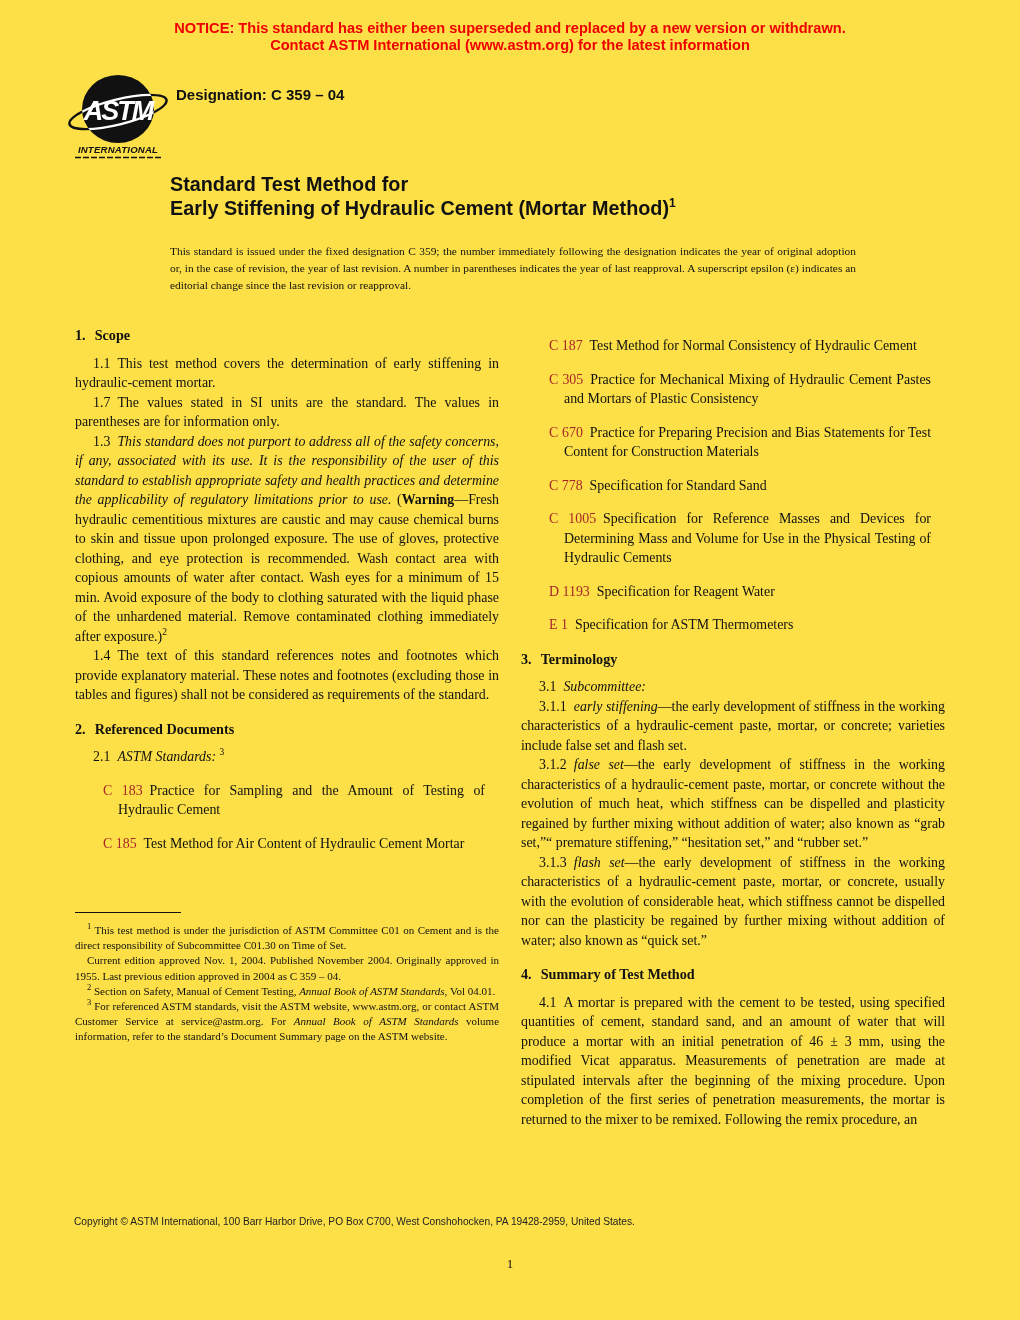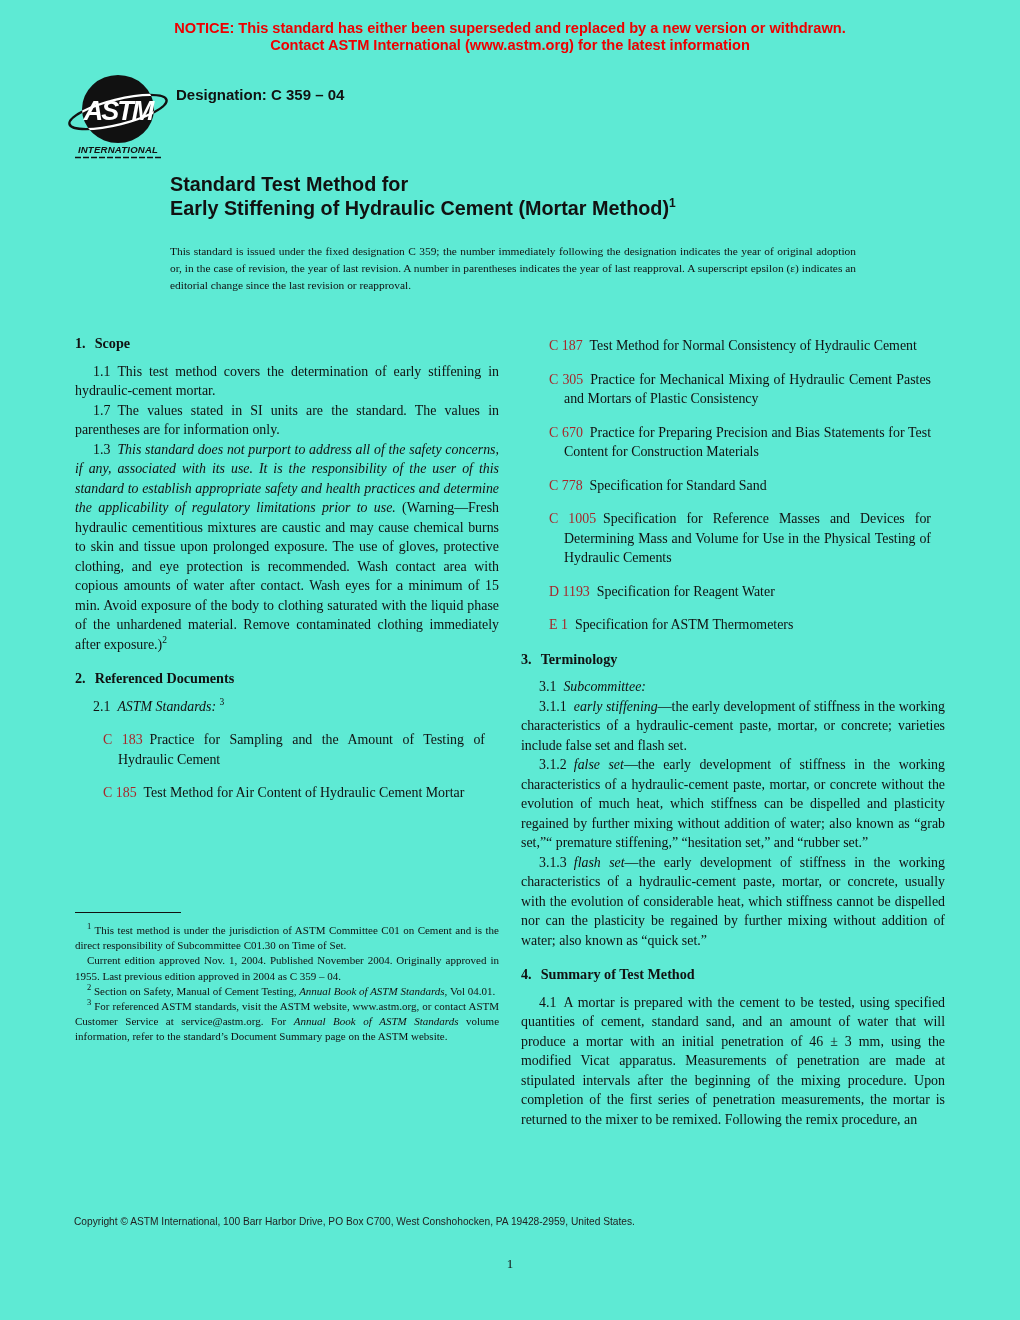--- a/index.html
+++ b/index.html
@@ -1,20 +1,20 @@
 <!DOCTYPE html>
 <html lang="en"><head>
 <meta charset="utf-8">
 <style>
   html, body { margin: 0; padding: 0; background: #ffffff; }
   .page {
     position: relative;
     width: 1020px;
     height: 1320px;
-    background: #5eead4;
+    background: #fde047;
     font-family: "Liberation Serif", serif;
     color: #111;
     overflow: hidden;
   }
   
   .notice {
     position: absolute;
     top: 20px; left: 0; right: 0;
     text-align: center;
     font-family: "Liberation Sans", sans-serif;
@@ -50,21 +50,21 @@
     font-size: 13.9px; line-height: 19.5px;
     text-align: justify;
     hyphens: auto;
   }
   .col-left  { left: 75px; }
   .col-right { left: 521px; }
   .sechead {
     font-weight: bold; font-size: 14.2px;
     margin: 15px 0 8px 0; text-align: left; text-indent: 0;
   }
-  .sechead:first-child { margin-top: 12px; }
+  .sechead:first-child { margin-top: 4px; }
   .hnum { padding-right: 9px; }
   .para { margin: 0; text-indent: 18px; }
   .pnum { padding-right: 7px; }
   .ref  { margin: 14px; padding-left: 29px; text-indent: -15px; }
   .code { color: #a8262a; padding-right: 7px; }
   sup { font-size: 9.5px; line-height: 0; vertical-align: super; }
   
   .footnotes {
     position: absolute; left: 75px; top: 912px; width: 424px;
     font-size: 11px; line-height: 15.2px; text-align: justify;
@@ -76,21 +76,21 @@
   .copyright {
     position: absolute; left: 74px; top: 1216px;
     font-family: "Liberation Sans", sans-serif;
     font-size: 10.2px; color: #222;
   }
   .pagenum {
     position: absolute; top: 1256px; left: 0; right: 0;
     text-align: center; font-size: 13px;
   }
   i, .it { font-style: italic; }
-  b { font-weight: normal; }
+  b { font-weight: bold; }
 </style>
 </head>
 <body>
 
 <div class="page">
 
   <div class="notice">
     <div>NOTICE: This standard has either been superseded and replaced by a new version or withdrawn.</div>
     <div>Contact ASTM International (www.astm.org) for the latest information</div>
   </div>
@@ -130,20 +130,21 @@
 
     <p class="sechead"><span class="hnum">1.</span><span>Scope</span></p>
 
     <p class="para"><span class="pnum">1.1</span><span>This test method covers the determination of early stiffening in hydraulic-cement mortar.</span></p>
 
     <p class="para"><span class="pnum">1.7</span><span>The values stated in SI units are the standard. The values in parentheses are for information only.</span></p>
 
     <p class="para"><span class="pnum">1.3</span><i>This standard does not purport to address all of the safety concerns, if any, associated with its use. It is the responsibility of the user of this standard to establish appropriate safety and health practices and determine the applicability of regulatory limitations prior to use.</i>
       <span>(</span><b>Warning</b><span>—Fresh hydraulic cementitious mixtures are caustic and may cause chemical burns to skin and tissue upon prolonged exposure. The use of gloves, protective clothing, and eye protection is recommended. Wash contact area with copious amounts of water after contact. Wash eyes for a minimum of 15 min. Avoid exposure of the body to clothing saturated with the liquid phase of the unhardened material. Remove contaminated clothing immediately after exposure.)</span><sup>2</sup></p>
 
+    <p class="para"><span class="pnum">1.4</span><span>The text of this standard references notes and footnotes which provide explanatory material. These notes and footnotes (excluding those in tables and figures) shall not be considered as requirements of the standard.</span></p>
 
     <p class="sechead"><span class="hnum">2.</span><span>Referenced Documents</span></p>
 
     <p class="para"><span class="pnum">2.1</span><i>ASTM Standards:</i> <sup>3</sup></p>
 
     <p class="ref"><span class="code">C 183</span><span>Practice for Sampling and the Amount of Testing of Hydraulic Cement</span></p>
     <p class="ref"><span class="code">C 185</span><span>Test Method for Air Content of Hydraulic Cement Mortar</span></p>
   </div>
 
   <div class="footnotes">

